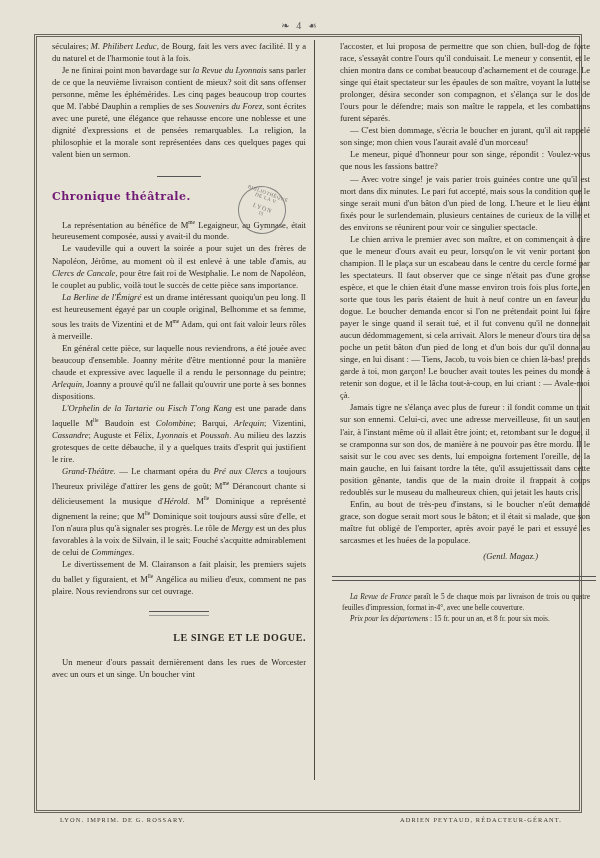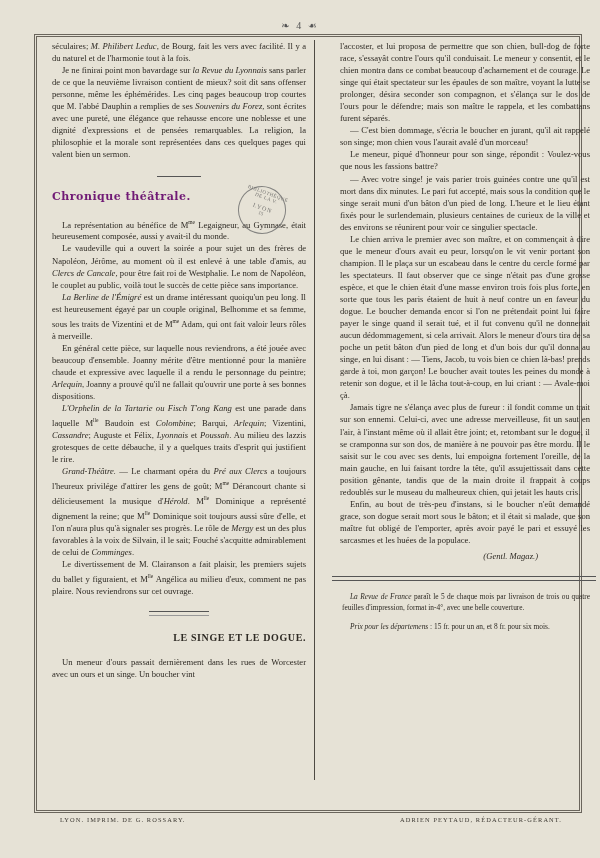--- a/index.html
+++ b/index.html
@@ -52,21 +52,21 @@
   .article-title {
     text-align: right; font-size: 10px; font-weight: bold;
     letter-spacing: 0.6px; margin: 0 0 12px 0;
   }
   .source { text-align: right; padding-right: 52px; margin-top: 4px; font-style: italic; }
   .right-double-rule {
     height: 3px; border-top: 1px solid #555; border-bottom: 1px solid #555;
     margin: 14px 0 10px -8px; width: 264px;
   }
   .notice { font-size: 7.4px; line-height: 11px; padding-left: 2px; }
-  .notice p { text-indent: 8px; margin-top: 8px; }
+  .notice p { text-indent: 8px; }
   .stamp {
     position: absolute; left: 238px; top: 186px; width: 48px; height: 48px;
     border: 1px solid #6b6b6b; border-radius: 50%;
     transform: rotate(20deg); color: #555; font-size: 5px;
     text-align: center; box-sizing: border-box; opacity: 0.8;
   }
   .stamp .inner { margin-top: 18px; font-size: 6px; letter-spacing: 1px; }
   .stamp .ring { position: absolute; top: 3px; left: 0; width: 100%; letter-spacing: 0.5px; }
   .footer {
     position: absolute; top: 816px; font-size: 6.4px; letter-spacing: 1.1px;

